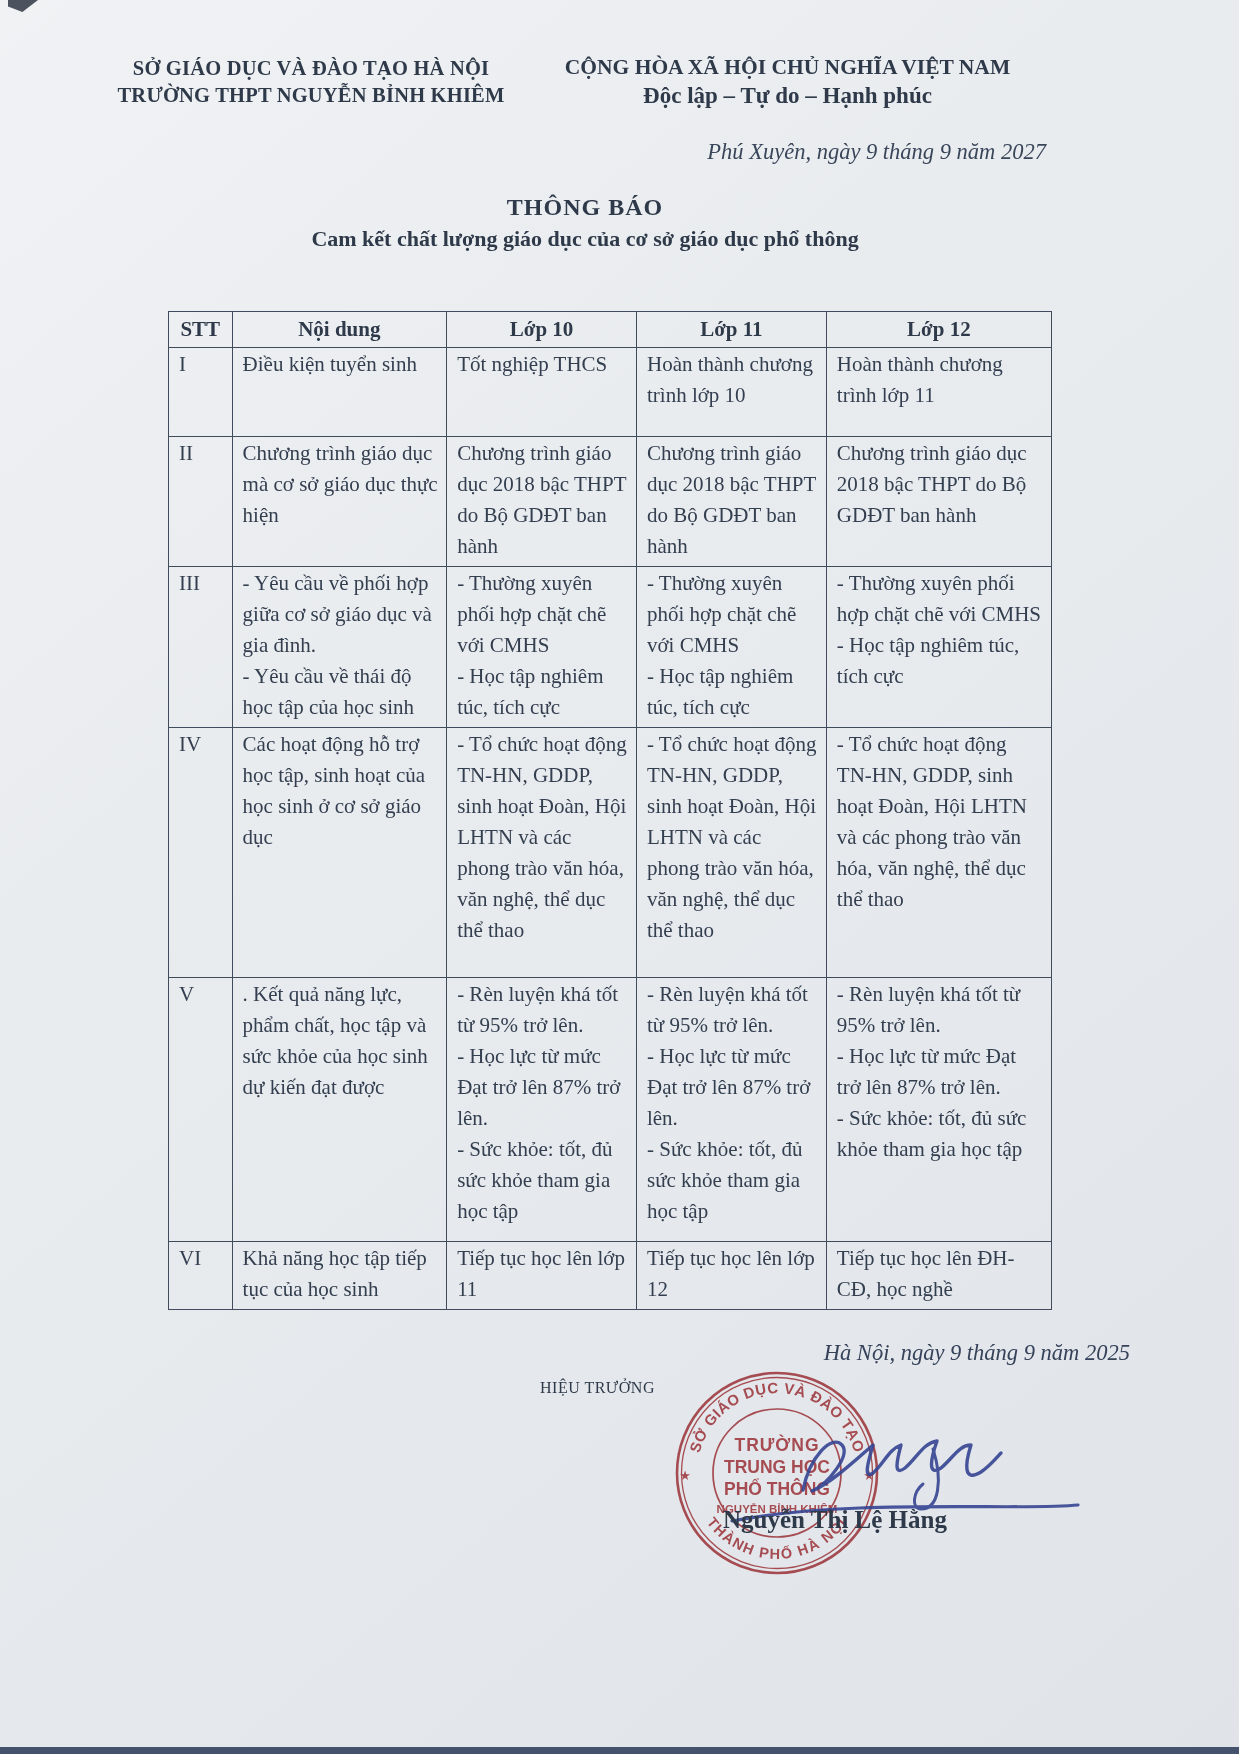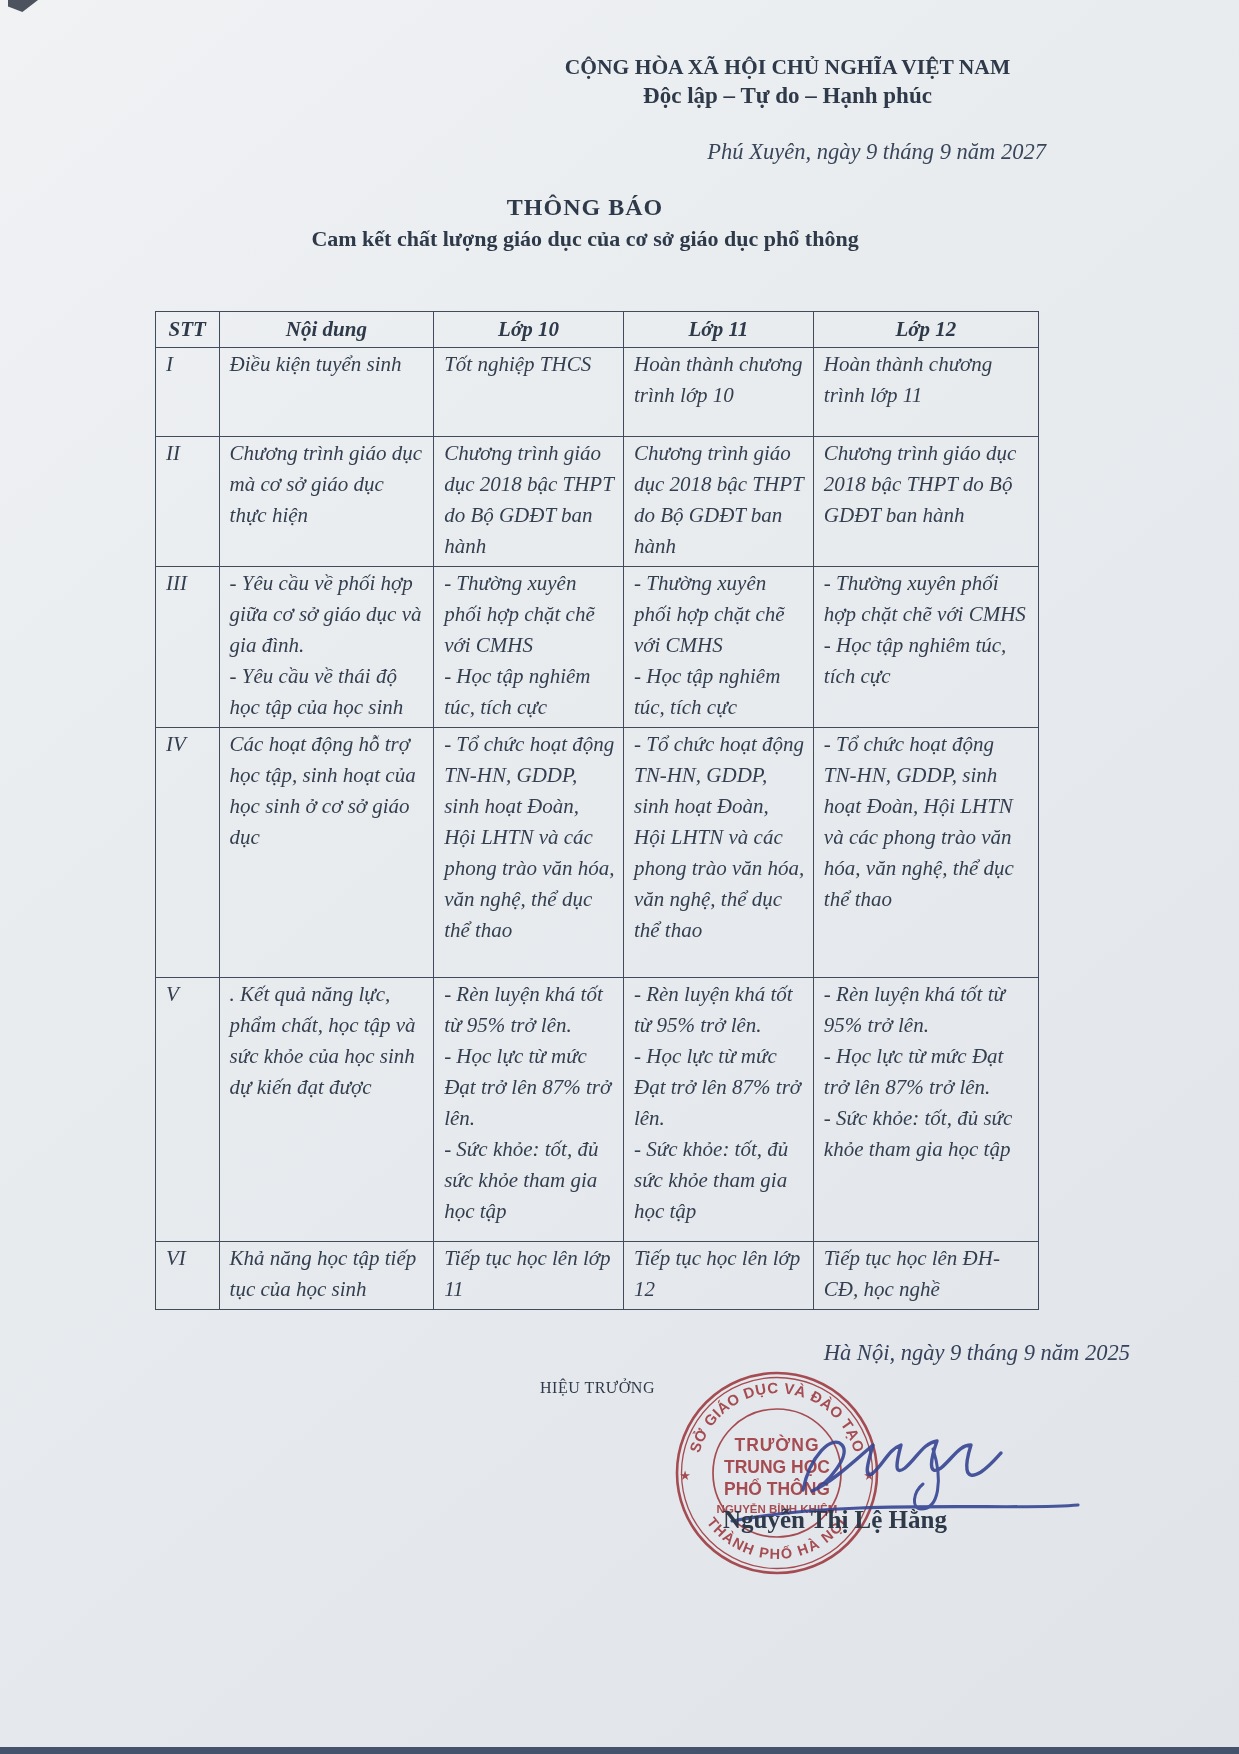--- a/index.html
+++ b/index.html
@@ -23,22 +23,22 @@
   .national-line1{font-weight:bold;font-size:21.5px;line-height:28px;color:#2e3949;}
   .national-line2{font-weight:bold;font-size:23px;line-height:30px;color:#2e3949;}
   .dateline{
     position:absolute;left:500px;top:139px;width:546px;
     text-align:right;font-style:italic;font-size:22.5px;color:#39465a;
   }
   .title-block{position:absolute;left:0;top:171px;width:1170px;text-align:center;margin-top:21px;}
   .doc-title{font-weight:bold;font-size:24px;line-height:30px;letter-spacing:1px;color:#2e3949;}
   .subtitle{font-weight:bold;font-size:22px;line-height:33px;color:#2e3949;}
   table.commitment{
-    position:absolute;left:155px;top:311px;width:884px;
-    border-collapse:collapse;table-layout:fixed;font-style:italic;
+    position:absolute;left:168px;top:311px;width:884px;
+    border-collapse:collapse;table-layout:fixed;
   }
   table.commitment th, table.commitment td{
     border:1.8px solid #414b5c;
     vertical-align:top;
     font-size:21px;line-height:31px;
     padding:1px 8px 4px 10px;
     white-space:pre-line;
     overflow:hidden;
   }
   table.commitment th{
@@ -75,20 +75,24 @@
     background:#44526b;
   }
 </style>
 </head>
 <body>
 
 <div class="page">
 
   <div class="corner-mark"></div>
 
+  <div class="org-block">
+    <div class="org-line">SỞ GIÁO DỤC VÀ ĐÀO TẠO HÀ NỘI</div>
+    <div class="org-line">TRƯỜNG THPT NGUYỄN BỈNH KHIÊM</div>
+  </div>
 
   <div class="national-block">
     <div class="national-line1">CỘNG HÒA XÃ HỘI CHỦ NGHĨA VIỆT NAM</div>
     <div class="national-line2">Độc lập – Tự do – Hạnh phúc</div>
   </div>
 
   <div class="dateline">Phú Xuyên, ngày 9 tháng 9 năm 2027</div>
 
   <div class="title-block">
     <div class="doc-title">THÔNG BÁO</div>

